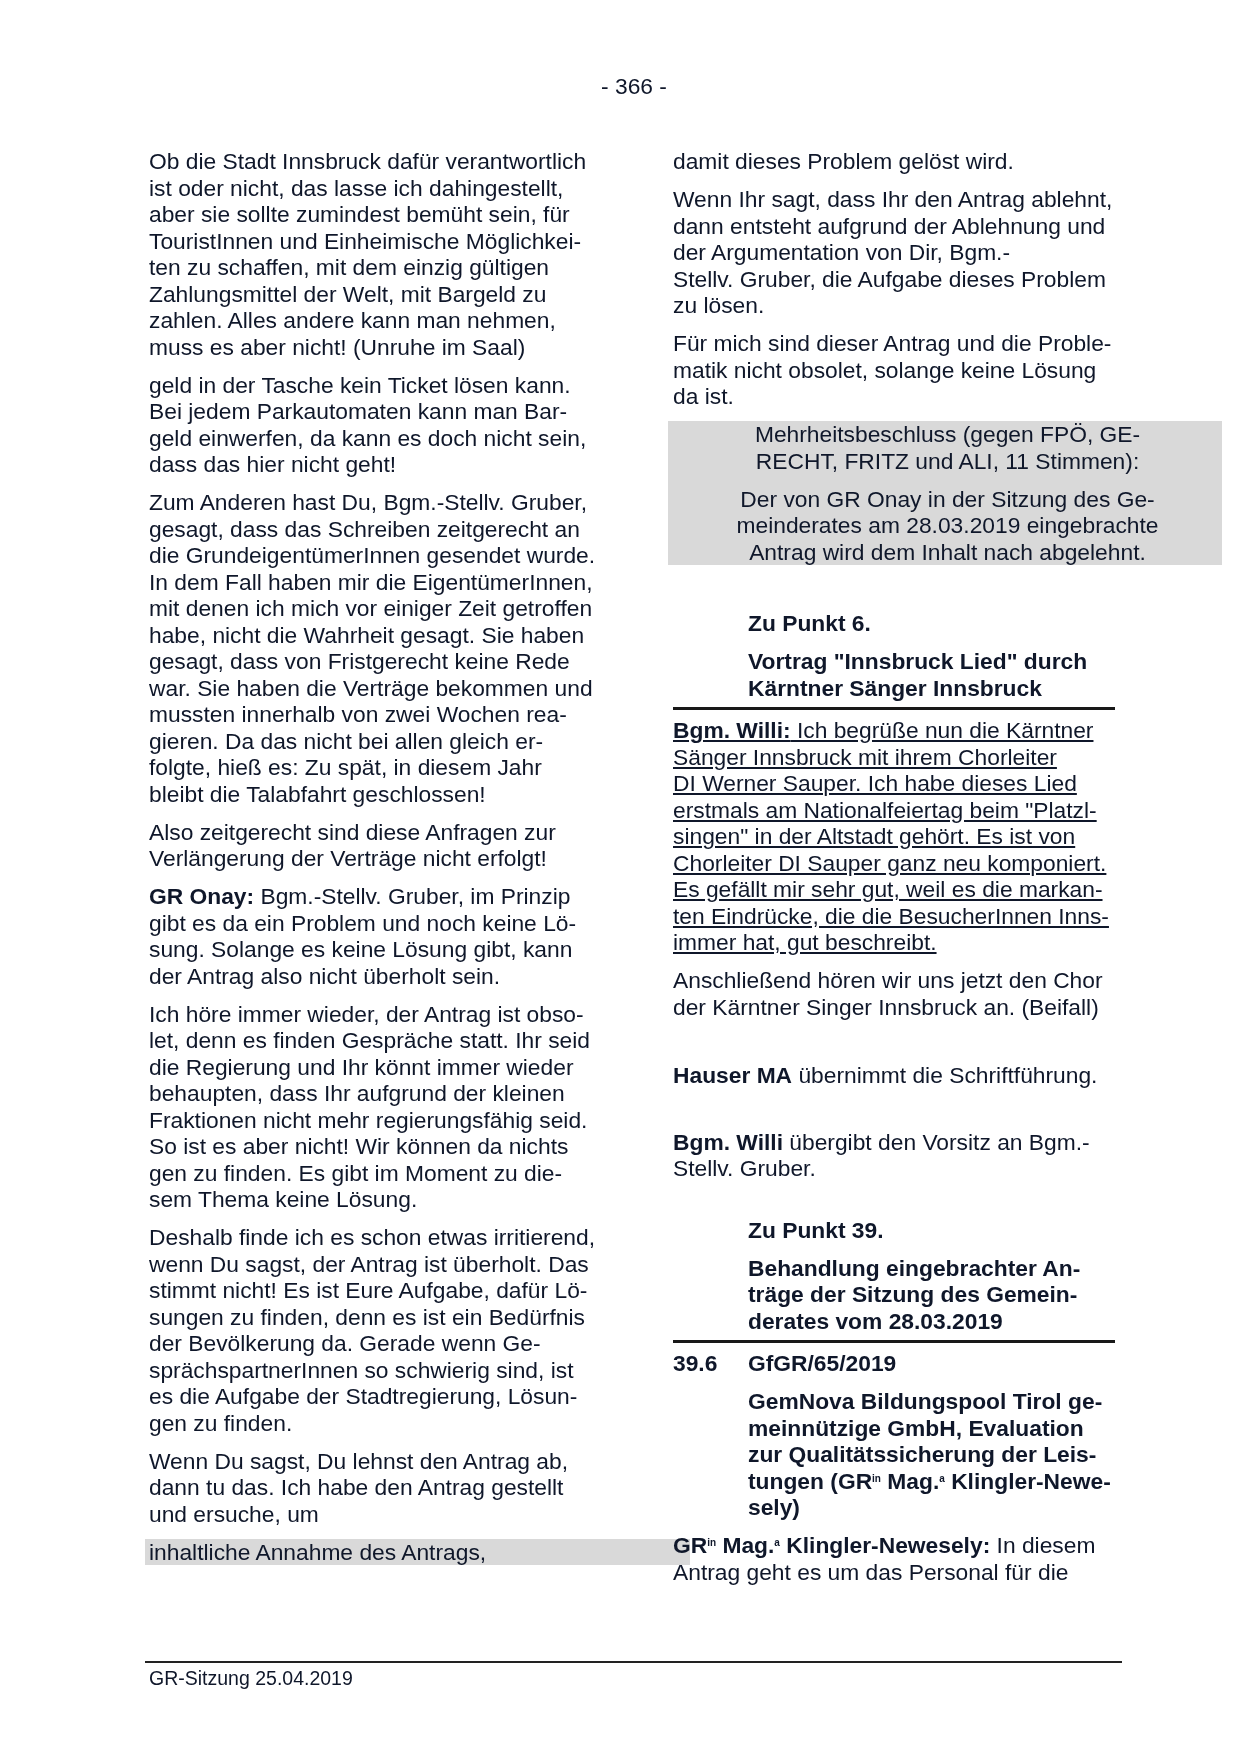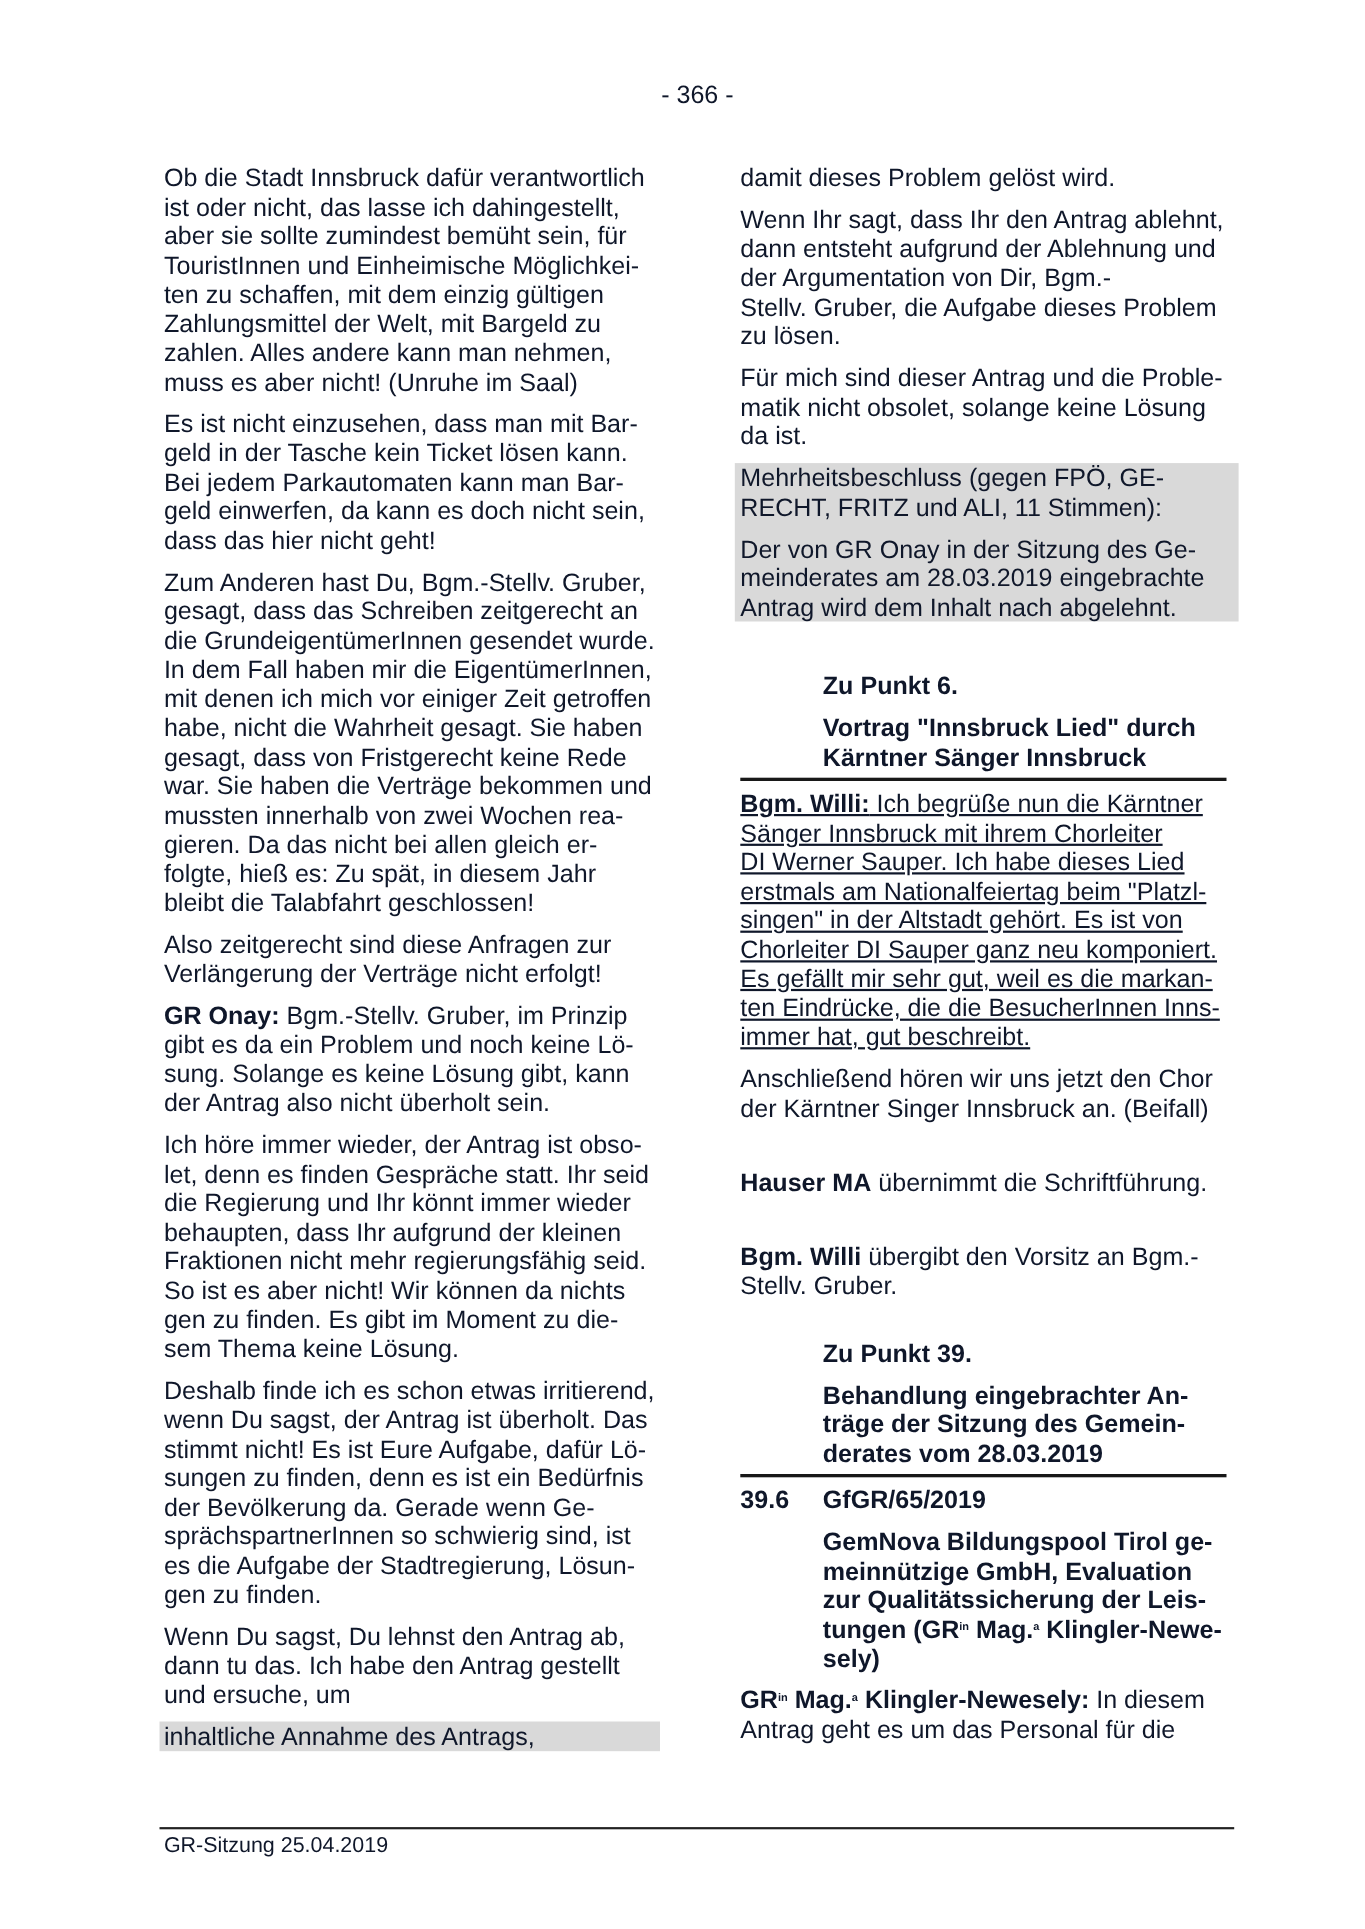--- a/index.html
+++ b/index.html
@@ -20,22 +20,22 @@
     white-space:nowrap;
   }
   .col{position:absolute;top:148px;}
   .col-left{left:149px;width:430px;}
   .col-right{left:673px;width:442px;}
   .blk{margin:0 0 11.5px 0;}
   .ln{white-space:nowrap;height:26.5px;}
   .b{font-weight:bold;}
   .h{font-weight:bold;margin-left:75px;}
   .hl{background:#d9d9d9;}
-  .p.hl{width:455px;margin-left:-4px;padding-left:4px;box-sizing:border-box;}
-  .group.hl{width:458px;margin-left:-5px;padding-left:5px;box-sizing:border-box;}
+  .p.hl{width:545px;margin-left:-4px;padding-left:4px;box-sizing:border-box;}
+  .group.hl{width:554px;margin-left:-5px;padding-left:5px;box-sizing:border-box;text-align:center;}
   .group .blk:last-child{margin-bottom:0;}
   .rule{height:3px;background:#181818;margin-bottom:11.5px;}
   .num{position:relative;}
   .num .numlbl{position:absolute;left:0;top:0;font-weight:bold;}
   .num .numbody{margin-left:75px;font-weight:bold;}
   .sup{font-size:10px;vertical-align:7px;line-height:0;}
   .footer-rule{
     position:absolute;left:145px;top:1661px;width:977px;height:2px;background:#222222;
   }
   .footer-text{
@@ -54,21 +54,20 @@
         <div class="ln"><span>Ob die Stadt Innsbruck dafür verantwortlich</span></div>
         <div class="ln"><span>ist oder nicht, das lasse ich dahingestellt,</span></div>
         <div class="ln"><span>aber sie sollte zumindest bemüht sein, für</span></div>
         <div class="ln"><span>TouristInnen und Einheimische Möglichkei-</span></div>
         <div class="ln"><span>ten zu schaffen, mit dem einzig gültigen</span></div>
         <div class="ln"><span>Zahlungsmittel der Welt, mit Bargeld zu</span></div>
         <div class="ln"><span>zahlen. Alles andere kann man nehmen,</span></div>
         <div class="ln"><span>muss es aber nicht! (Unruhe im Saal)</span></div>
       </div>
       <div class="blk p">
-        <div class="ln"><span>Es ist nicht einzusehen, dass man mit Bar-</span></div>
         <div class="ln"><span>geld in der Tasche kein Ticket lösen kann.</span></div>
         <div class="ln"><span>Bei jedem Parkautomaten kann man Bar-</span></div>
         <div class="ln"><span>geld einwerfen, da kann es doch nicht sein,</span></div>
         <div class="ln"><span>dass das hier nicht geht!</span></div>
       </div>
       <div class="blk p">
         <div class="ln"><span>Zum Anderen hast Du, Bgm.-Stellv. Gruber,</span></div>
         <div class="ln"><span>gesagt, dass das Schreiben zeitgerecht an</span></div>
         <div class="ln"><span>die GrundeigentümerInnen gesendet wurde.</span></div>
         <div class="ln"><span>In dem Fall haben mir die EigentümerInnen,</span></div>

